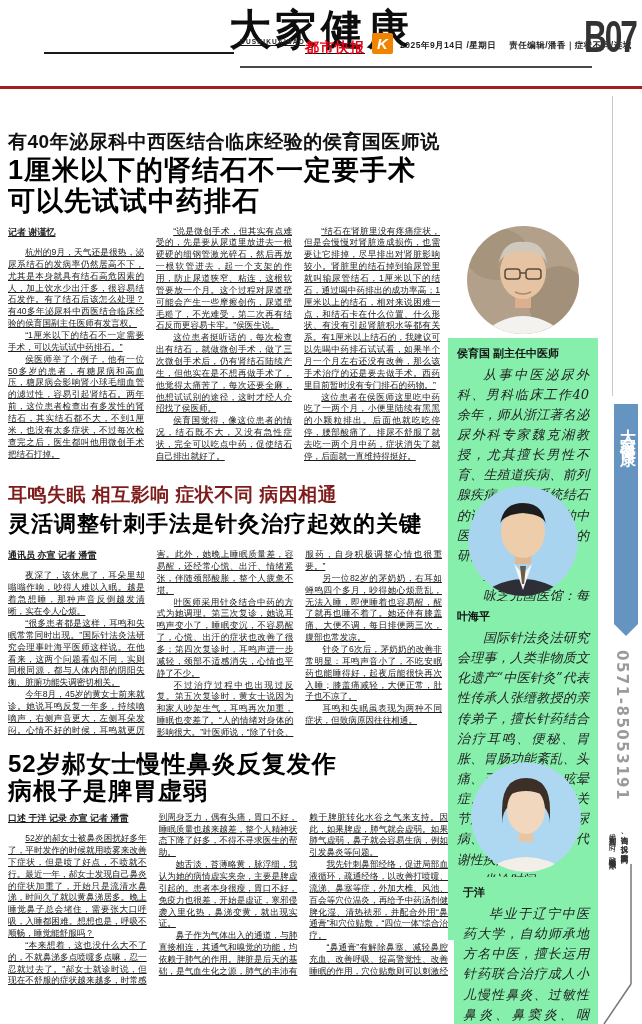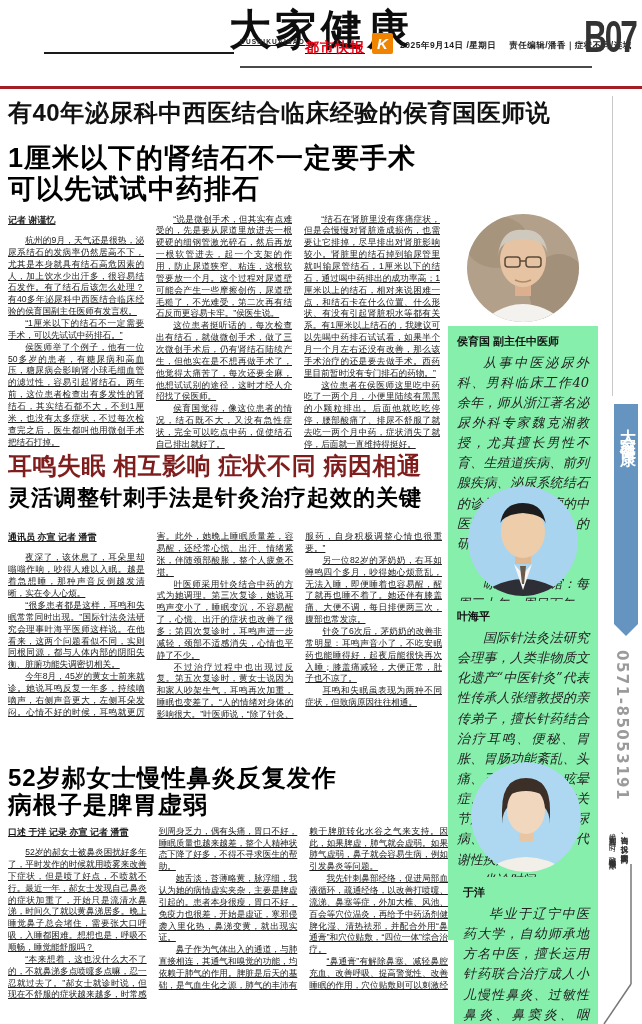--- a/index.html
+++ b/index.html
@@ -18,23 +18,23 @@
   .klogo{width:21px;height:21px;background:#f08300;color:#fff;font-weight:900;font-style:italic;
     font-size:15px;line-height:21px;text-align:center;border-radius:2px;}
   .dateline{font-size:8.5px;font-weight:700;color:#1d1d1d;letter-spacing:0.5px;padding-bottom:2px;white-space:nowrap;}
   .brand-underline{position:absolute;left:240px;top:66px;width:352px;border-top:2.5px solid #4a4a4a;}
   .page-num{position:absolute;right:6px;top:12px;font-size:44px;font-weight:900;color:#333;
     transform:scaleX(0.72);transform-origin:right;letter-spacing:-3px;}
   .top-rule{position:absolute;left:0;top:86px;width:642px;border-top:3px solid #a31f24;}
 
   
   .article{position:absolute;left:8px;width:590px;}
-  .kicker{font-size:24px;font-weight:800;letter-spacing:0.5px;color:#111;}
+  .kicker{font-size:19px;font-weight:800;letter-spacing:0.5px;color:#111;margin-top:32px;}
   .kicker.red{color:#7f1d1d;}
-  .headline{font-weight:900;color:#000;line-height:1.14;letter-spacing:1px;margin-top:14px;}
+  .headline{font-weight:900;color:#000;line-height:1.14;letter-spacing:1px;}
   .a1 .headline{font-size:27px;}
   .a2 .headline{font-size:22px;}
   .a3 .headline{font-size:24px;}
   .flexrow{display:flex;align-items:flex-start;}
   .body-cols{column-gap:12px;column-count:3;font-size:8.6px;line-height:1.38;text-align:justify;
     overflow:hidden;color:#1c1c1c;}
   .body-cols p{margin:0;text-indent:2em;text-decoration:underline;}
   .body-cols p.byline{text-indent:0;font-weight:800;font-size:9px;margin-bottom:9px;}
 
   
@@ -51,21 +51,21 @@
   
   .a1{top:97px;}
   .a1 .flexrow{margin-top:9px;}
   .a1 .left{width:432px;}
   .a1 .body-cols{height:238px;}
   .a1 .doc-panel{width:150px;margin-left:8px;}
   .a1 .photo-wrap{margin-bottom:4px;}
   .a2{top:450px;}
   .a2 .left{width:434px;}
   .a2 .headline{margin-top:3px;font-family:Liberation Serif, serif;}
-  .a2 .body-cols{height:198px;margin-top:21px;}
+  .a2 .body-cols{height:198px;margin-top:13px;}
   .a2 .doc-panel{width:150px;margin-left:6px;margin-top:36px;}
   .a2 .photo-wrap{margin-bottom:5px;}
   .a3{top:750px;}
   .a3 .left{width:440px;}
   .a3 .body-cols{height:176px;margin-top:7px;}
   .a3 .doc-panel{width:144px;margin-left:6px;margin-top:12px;}
   .a3 .photo-wrap{margin-bottom:5px;}
 
   
   .v-rule{position:absolute;left:612px;top:96px;height:300px;border-left:1px solid #c9c9c9;}

